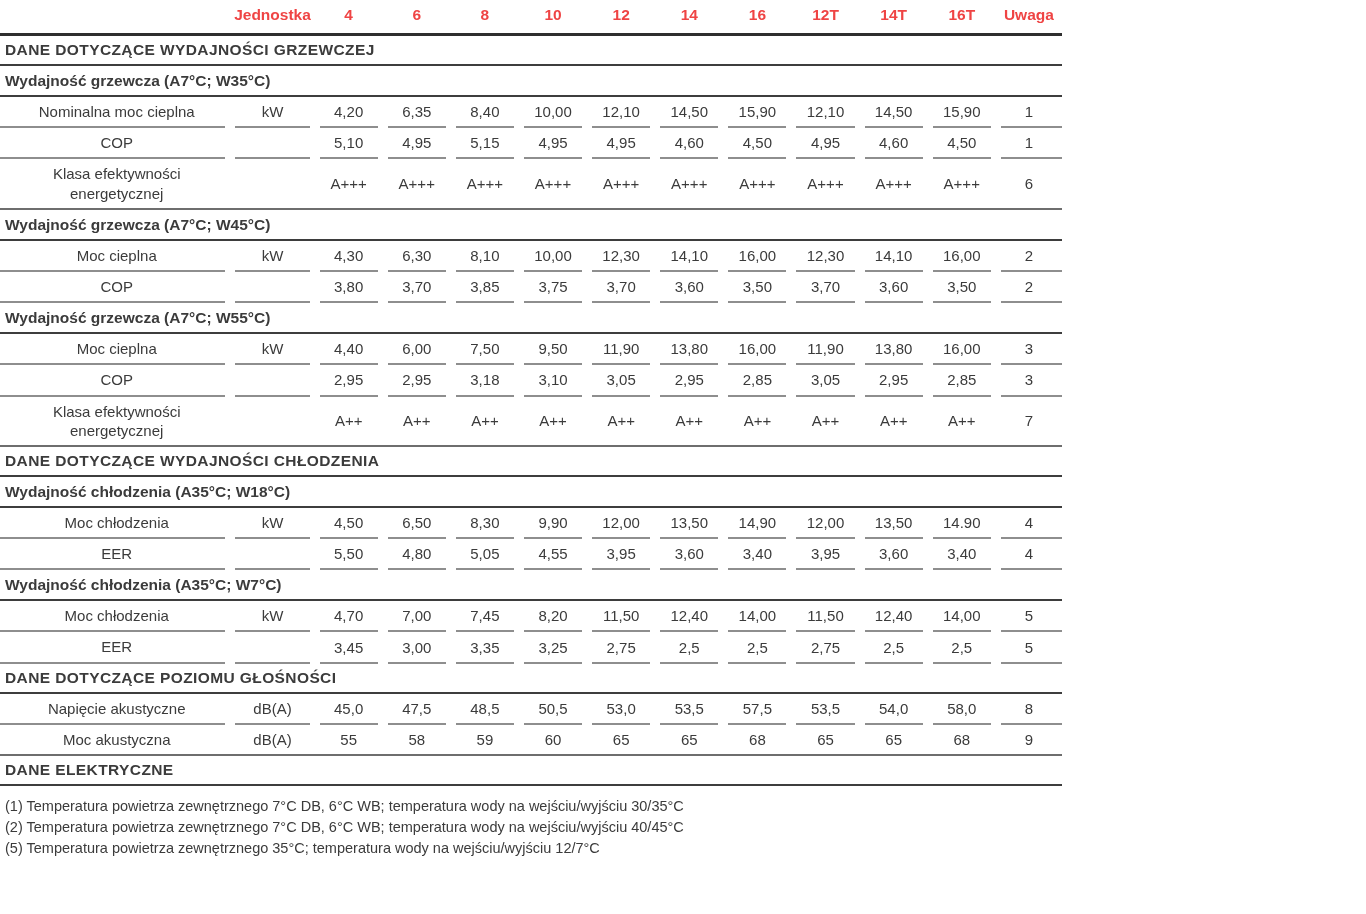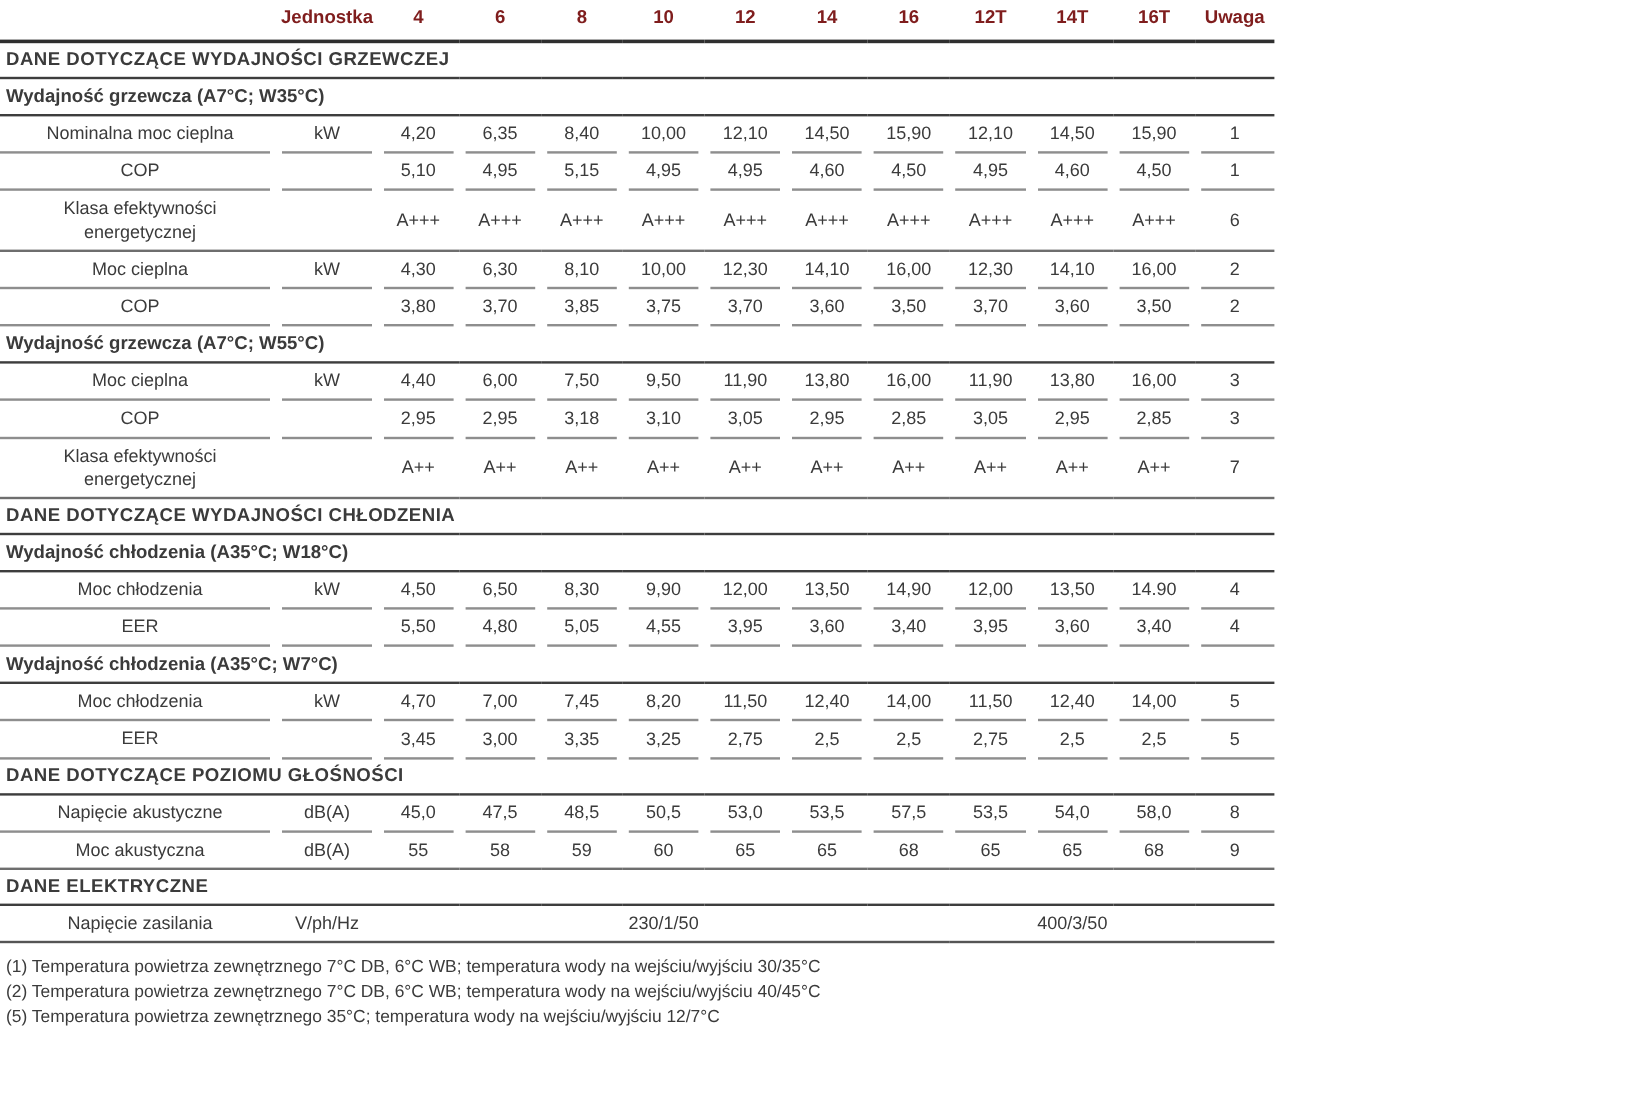--- a/index.html
+++ b/index.html
@@ -18,21 +18,21 @@
     margin: 0;
   }
   col.c-label { width: 230px; }
   col.c-unit  { width: 84px; }
   col.c-val   { width: 68px; }
   col.c-note  { width: 66px; }
 
   th {
     font-size: 15.5px;
     font-weight: bold;
-    color: #7f1d1d;
+    color: #ef4444;
     text-align: center;
     padding: 6px 0 9px 0;
     border-bottom: 3px solid #2f2f2f;
     white-space: nowrap;
   }
 
   td { font-size: 15px; color: #3b3b3b; vertical-align: middle; }
 
   tr.row-section td, tr.row-subsection td {
     font-weight: bold;
@@ -162,20 +162,23 @@
           <td class="value-cell">A+++</td>
           <td class="value-cell">A+++</td>
           <td class="value-cell">A+++</td>
           <td class="value-cell">A+++</td>
           <td class="value-cell">A+++</td>
           <td class="value-cell">A+++</td>
           <td class="value-cell">A+++</td>
           <td class="value-cell">A+++</td>
           <td class="note-cell">6</td>
         </tr>
+        <tr class="row-subsection">
+          <td colspan="13" class="title-cell">Wydajność grzewcza (A7°C; W45°C)</td>
+        </tr>
         <tr class="row-data">
           <td class="label-cell">Moc cieplna</td>
           <td class="unit-cell">kW</td>
           <td class="value-cell">4,30</td>
           <td class="value-cell">6,30</td>
           <td class="value-cell">8,10</td>
           <td class="value-cell">10,00</td>
           <td class="value-cell">12,30</td>
           <td class="value-cell">14,10</td>
           <td class="value-cell">16,00</td>
@@ -346,27 +349,20 @@
           <td class="value-cell">65</td>
           <td class="value-cell">68</td>
           <td class="value-cell">65</td>
           <td class="value-cell">65</td>
           <td class="value-cell">68</td>
           <td class="note-cell">9</td>
         </tr>
         <tr class="row-section">
           <td colspan="13" class="title-cell">DANE ELEKTRYCZNE</td>
         </tr>
-        <tr class="row-span full">
-          <td class="label-cell">Napięcie zasilania</td>
-          <td class="unit-cell">V/ph/Hz</td>
-          <td colspan="7" class="value-cell span-cell">230/1/50</td>
-          <td colspan="3" class="value-cell span-cell">400/3/50</td>
-          <td class="note-cell"></td>
-        </tr>
       </tbody>
   </table>
 
   <div class="footnotes">
     <div class="footnote">(1) Temperatura powietrza zewnętrznego 7°C DB, 6°C WB; temperatura wody na wejściu/wyjściu 30/35°C</div>
     <div class="footnote">(2) Temperatura powietrza zewnętrznego 7°C DB, 6°C WB; temperatura wody na wejściu/wyjściu 40/45°C</div>
     <div class="footnote">(5) Temperatura powietrza zewnętrznego 35°C; temperatura wody na wejściu/wyjściu 12/7°C</div>
 
   </div>
 

